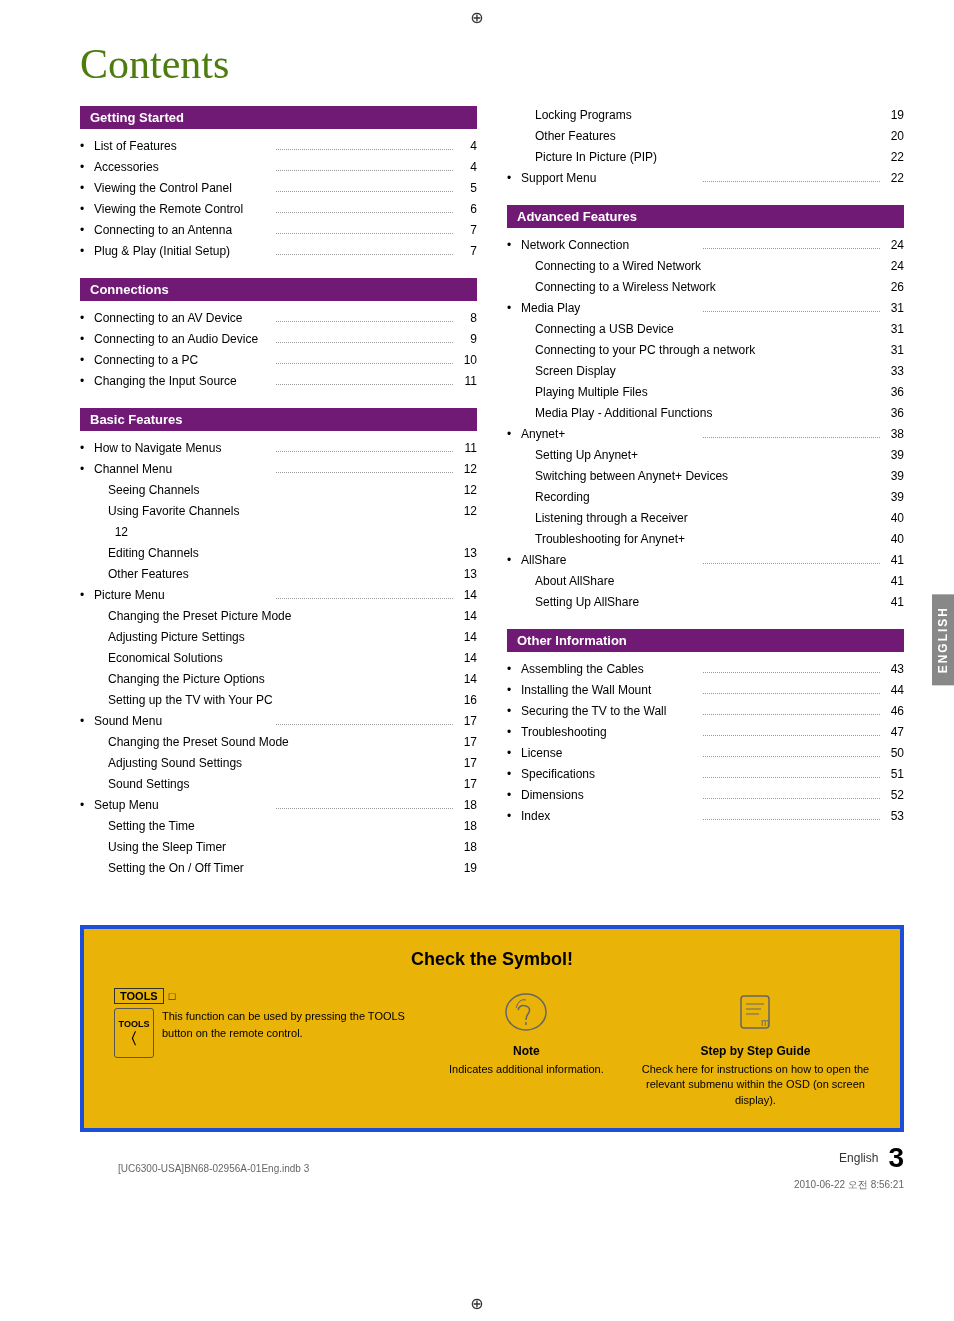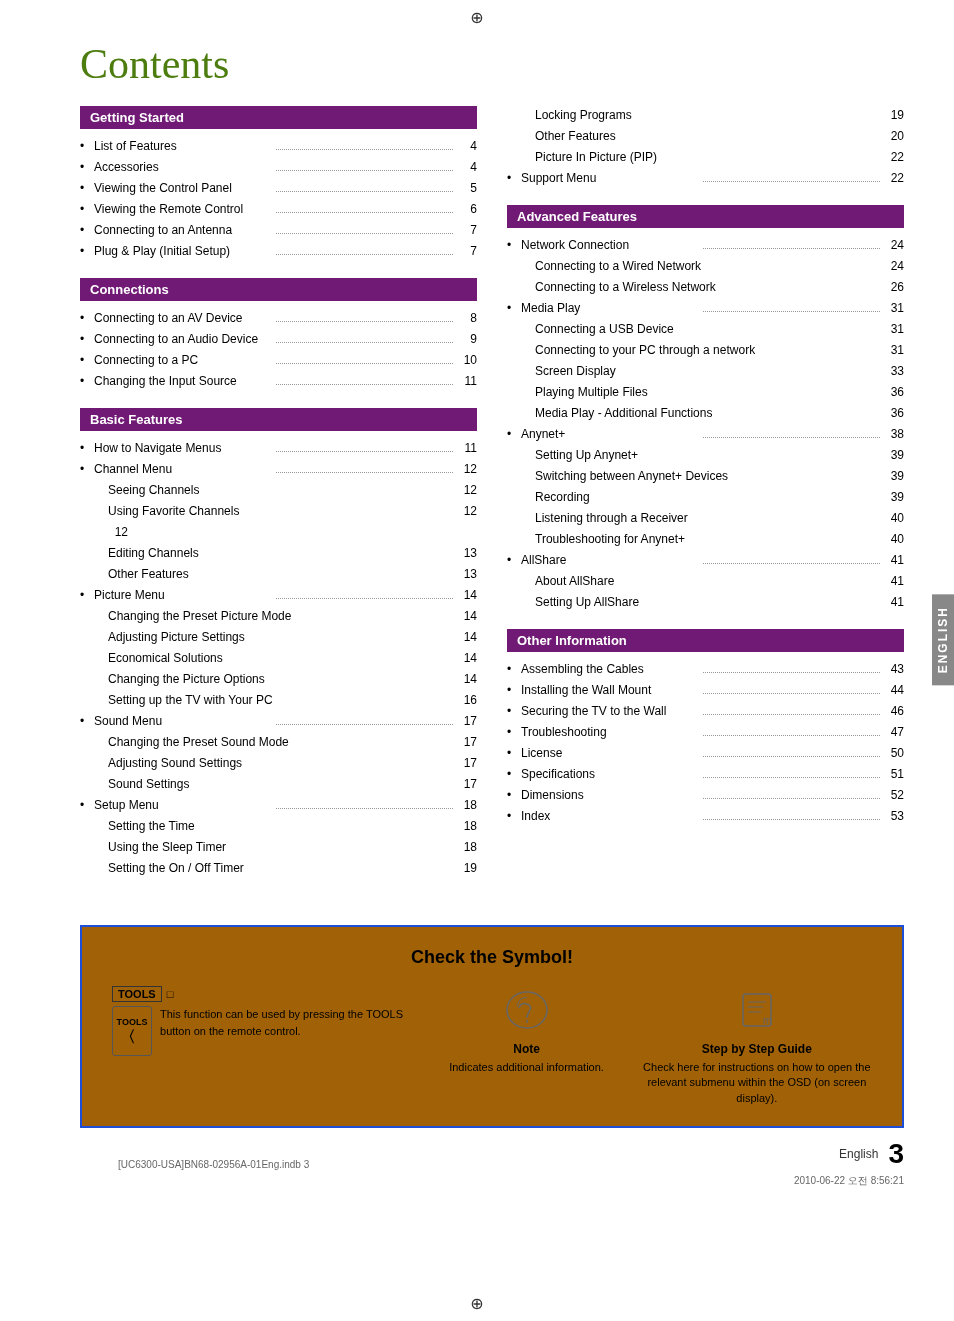--- a/index.html
+++ b/index.html
@@ -93,24 +93,24 @@
       font-size: 12px;
       line-height: 1.5;
     }
 
     .sub-item .item-text {
       flex: 1;
     }
 
     
     .symbol-box {
-      border: 2px solid #1d4ed8;
+      border: 4px solid #1d4ed8;
       margin-top: 30px;
       padding: 20px 30px 20px 30px;
-      background: #a16207;
+      background: #eab308;
     }
 
     .symbol-title {
       text-align: center;
       font-size: 18px;
       font-weight: bold;
       margin-bottom: 20px;
     }
 
     .symbol-items {

